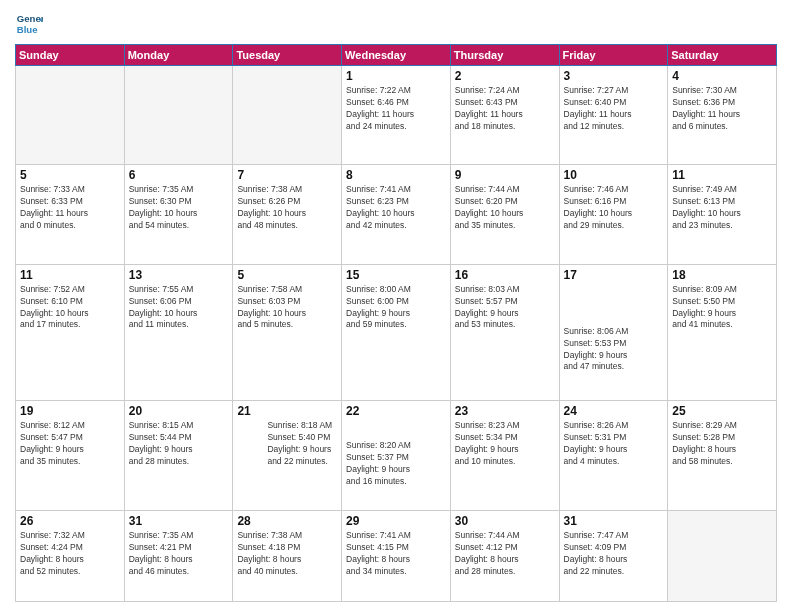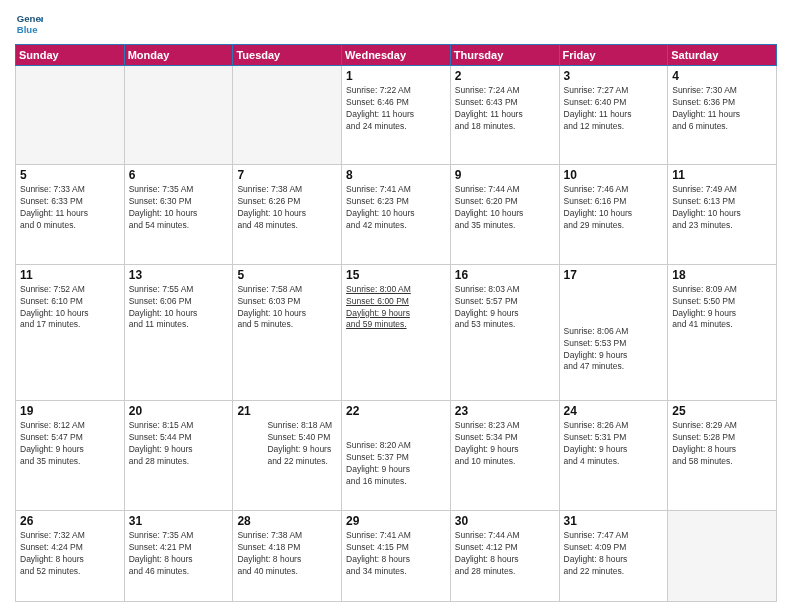--- a/index.html
+++ b/index.html
@@ -217,21 +217,21 @@
           </td>
           <td>
             <span class="day-num">5</span>
             <div class="day-info" style="white-space: pre-line;">Sunrise: 7:58 AM
 Sunset: 6:03 PM
 Daylight: 10 hours
 and 5 minutes.</div>
           </td>
           <td>
             <span class="day-num">15</span>
-            <div class="day-info" style="white-space: pre-line; text-decoration: underline;">Sunrise: 8:00 AM
+            <div class="day-info" style="white-space: pre-line;">Sunrise: 8:00 AM
 Sunset: 6:00 PM
 Daylight: 9 hours
 and 59 minutes.</div>
           </td>
           <td>
             <span class="day-num">16</span>
             <div class="day-info" style="white-space: pre-line;">Sunrise: 8:03 AM
 Sunset: 5:57 PM
 Daylight: 9 hours
 and 53 minutes.</div>

